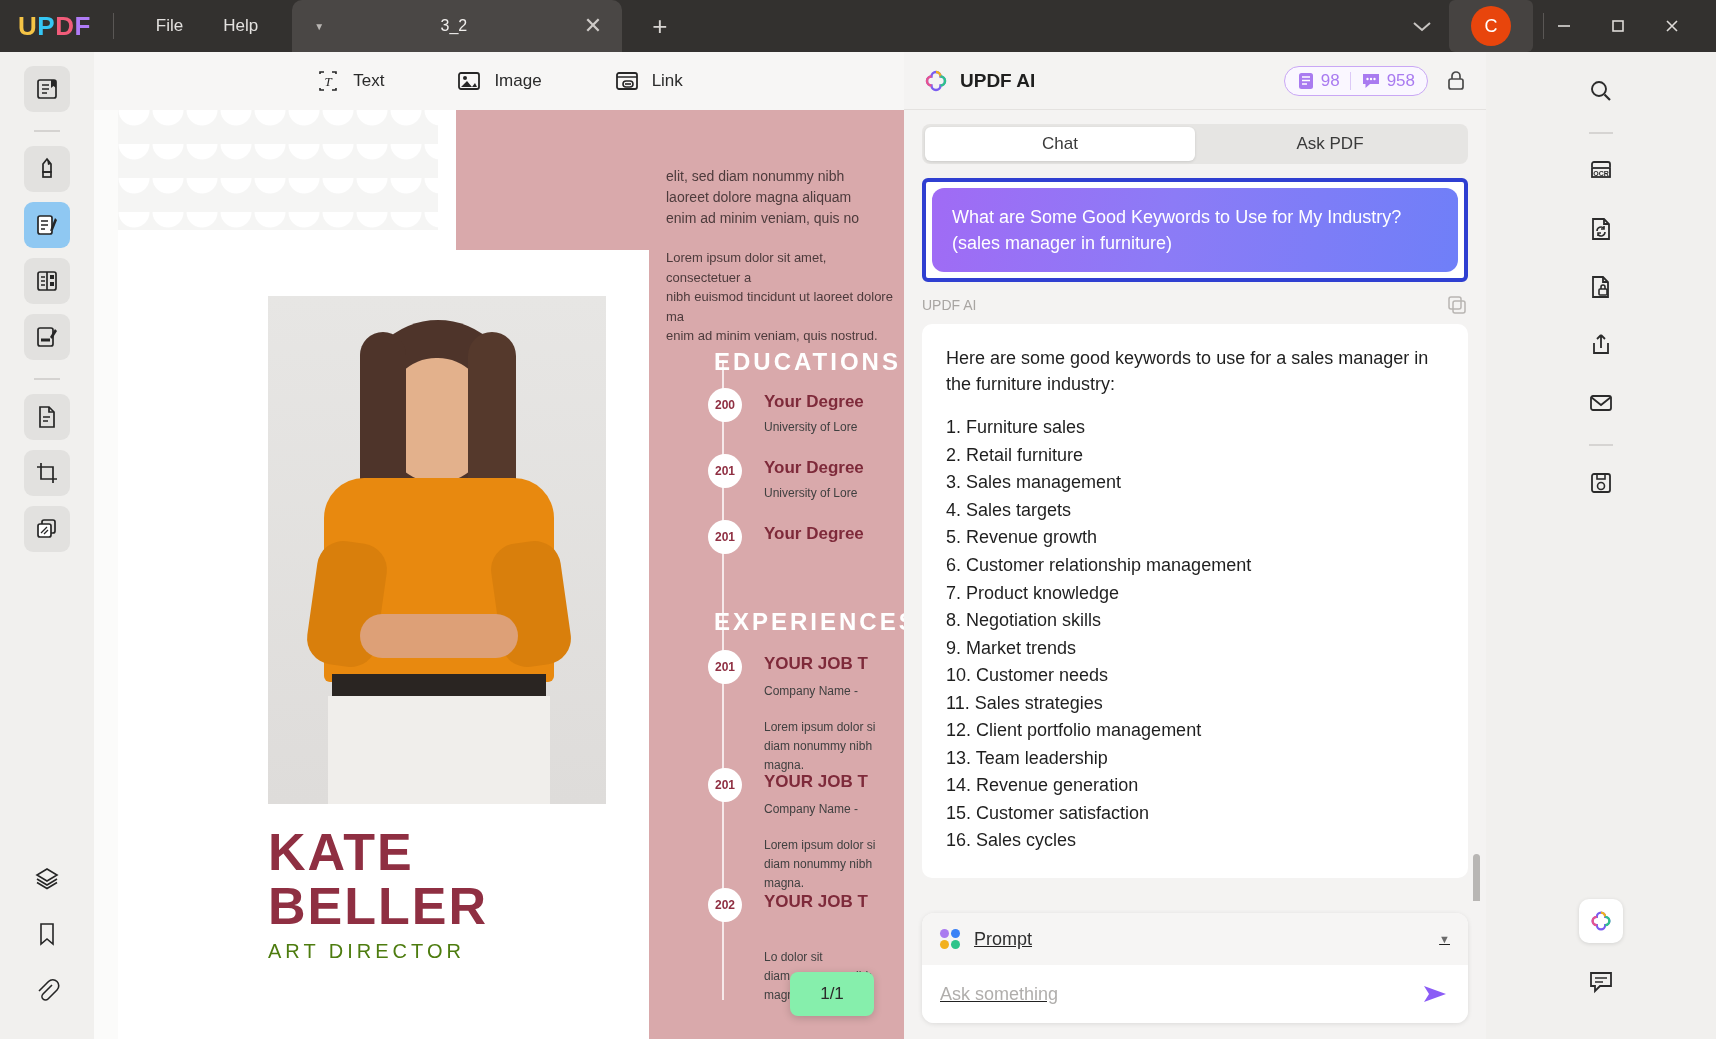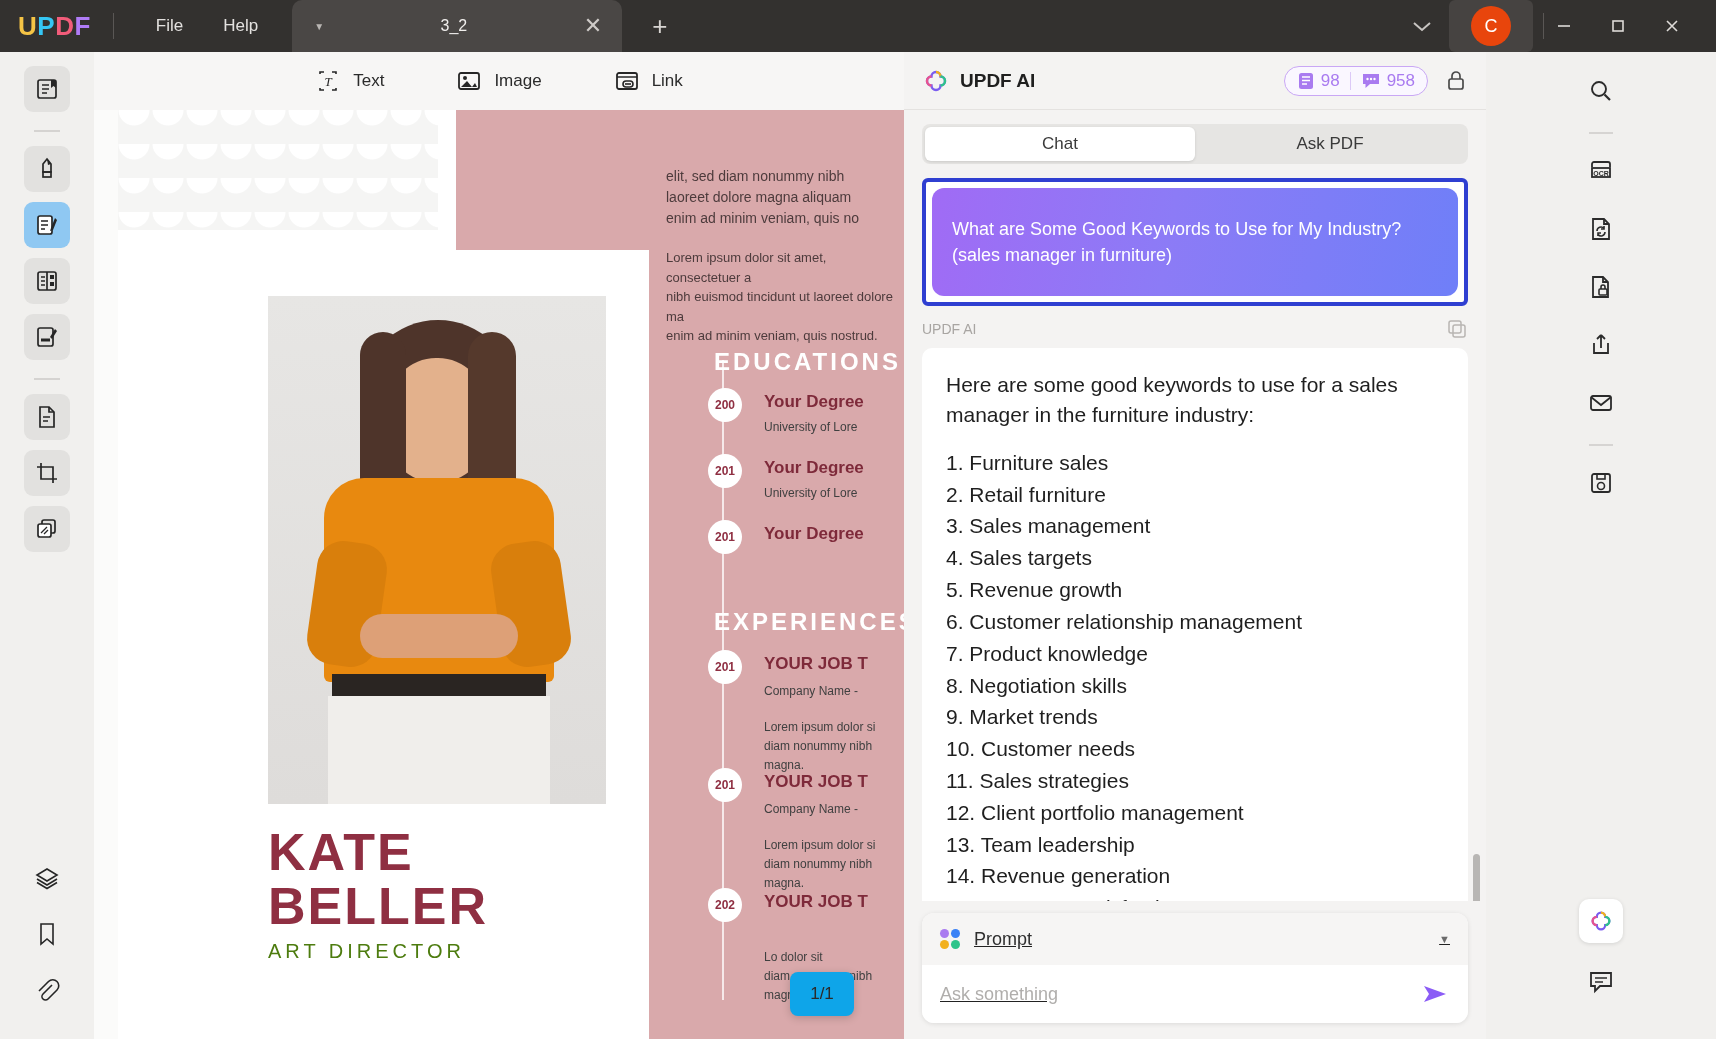--- a/index.html
+++ b/index.html
@@ -124,22 +124,22 @@
   .rp-para { position:absolute; font-size: 13px; color: #4d3b3c; line-height: 1.5; width: 230px; }
   .rp-head { position:absolute; font-size: 24px; font-weight: bold; color:#fff; letter-spacing: 3px; }
   .rp-sub { position:absolute; font-size: 17px; font-weight:bold; color:#7e2a3a; }
   .rp-small { position:absolute; font-size: 12px; color:#404040; }
   .dot-year {
     position:absolute; width:34px; height:34px; border-radius:50%; background:#fff;
     display:flex; align-items:center; justify-content:center; font-size:12px; color:#8f2f42; font-weight:bold;
   }
   .tl-line { position:absolute; left:200px; top:210px; width:2px; height:700px; background:#ffffff; opacity:.75;}
   .page-badge {
-    position:absolute; left: 696px; top: 862px; width: 64px; height: 44px;
-    background:#0ea5e9; border-radius:8px; box-shadow:0 2px 8px rgba(0,0,0,.18);
+    position:absolute; left: 696px; top: 862px; width: 84px; height: 44px;
+    background:#86efac; border-radius:8px; box-shadow:0 2px 8px rgba(0,0,0,.18);
     display:flex; align-items:center; justify-content:center; font-size:17px; color:#2b2b2b;
   }
 
   
   .ai-panel {
     position: absolute; left: 904px; top: 0; width: 582px; height: 987px;
     background: #f4f3f2; display: flex; flex-direction: column;
   }
   .ai-header {
     height: 58px; display: flex; align-items: center; padding: 0 18px;
@@ -166,31 +166,31 @@
 
   .ai-scroll {
     flex: 1; overflow: hidden; padding: 0 18px; position: relative;
   }
   .q-selected {
     margin-top: 14px; border: 4px solid #2f3fd1; border-radius: 6px;
     background: #ffffff; padding: 6px;
   }
   .q-bubble {
     background: linear-gradient(100deg, #a06bf5 0%, #8c7bf6 45%, #6f7ff8 100%);
-    color: #fff; border-radius: 12px; padding: 28px 20px;
+    color: #fff; border-radius: 12px; padding: 16px 20px;
     font-size: 18px; line-height: 1.45;
   }
   .ans-label {
     margin-top: 12px; display:flex; align-items:center;
     font-size: 14px; color: #a8a5a2;
   }
   .copy-icon { margin-left: auto; }
   .ans-card {
     margin-top: 8px; background: #fff; border-radius: 10px; padding: 22px 24px;
-    font-size: 21px; line-height: 1.42; color: #1f1f1f;
+    font-size: 18px; line-height: 1.42; color: #1f1f1f;
   }
   .ans-card p { margin-bottom: 18px; }
   .ans-card ol { list-style: none; }
   .ans-card li { margin-bottom: 2px; }
   .scroll-thumb {
     position: absolute; right: 6px; top: 690px; width: 7px; height: 56px;
     background: #b8b6b4; border-radius: 4px;
   }
 
   .ai-bottom { padding: 12px 18px 16px; text-decoration: underline; }

